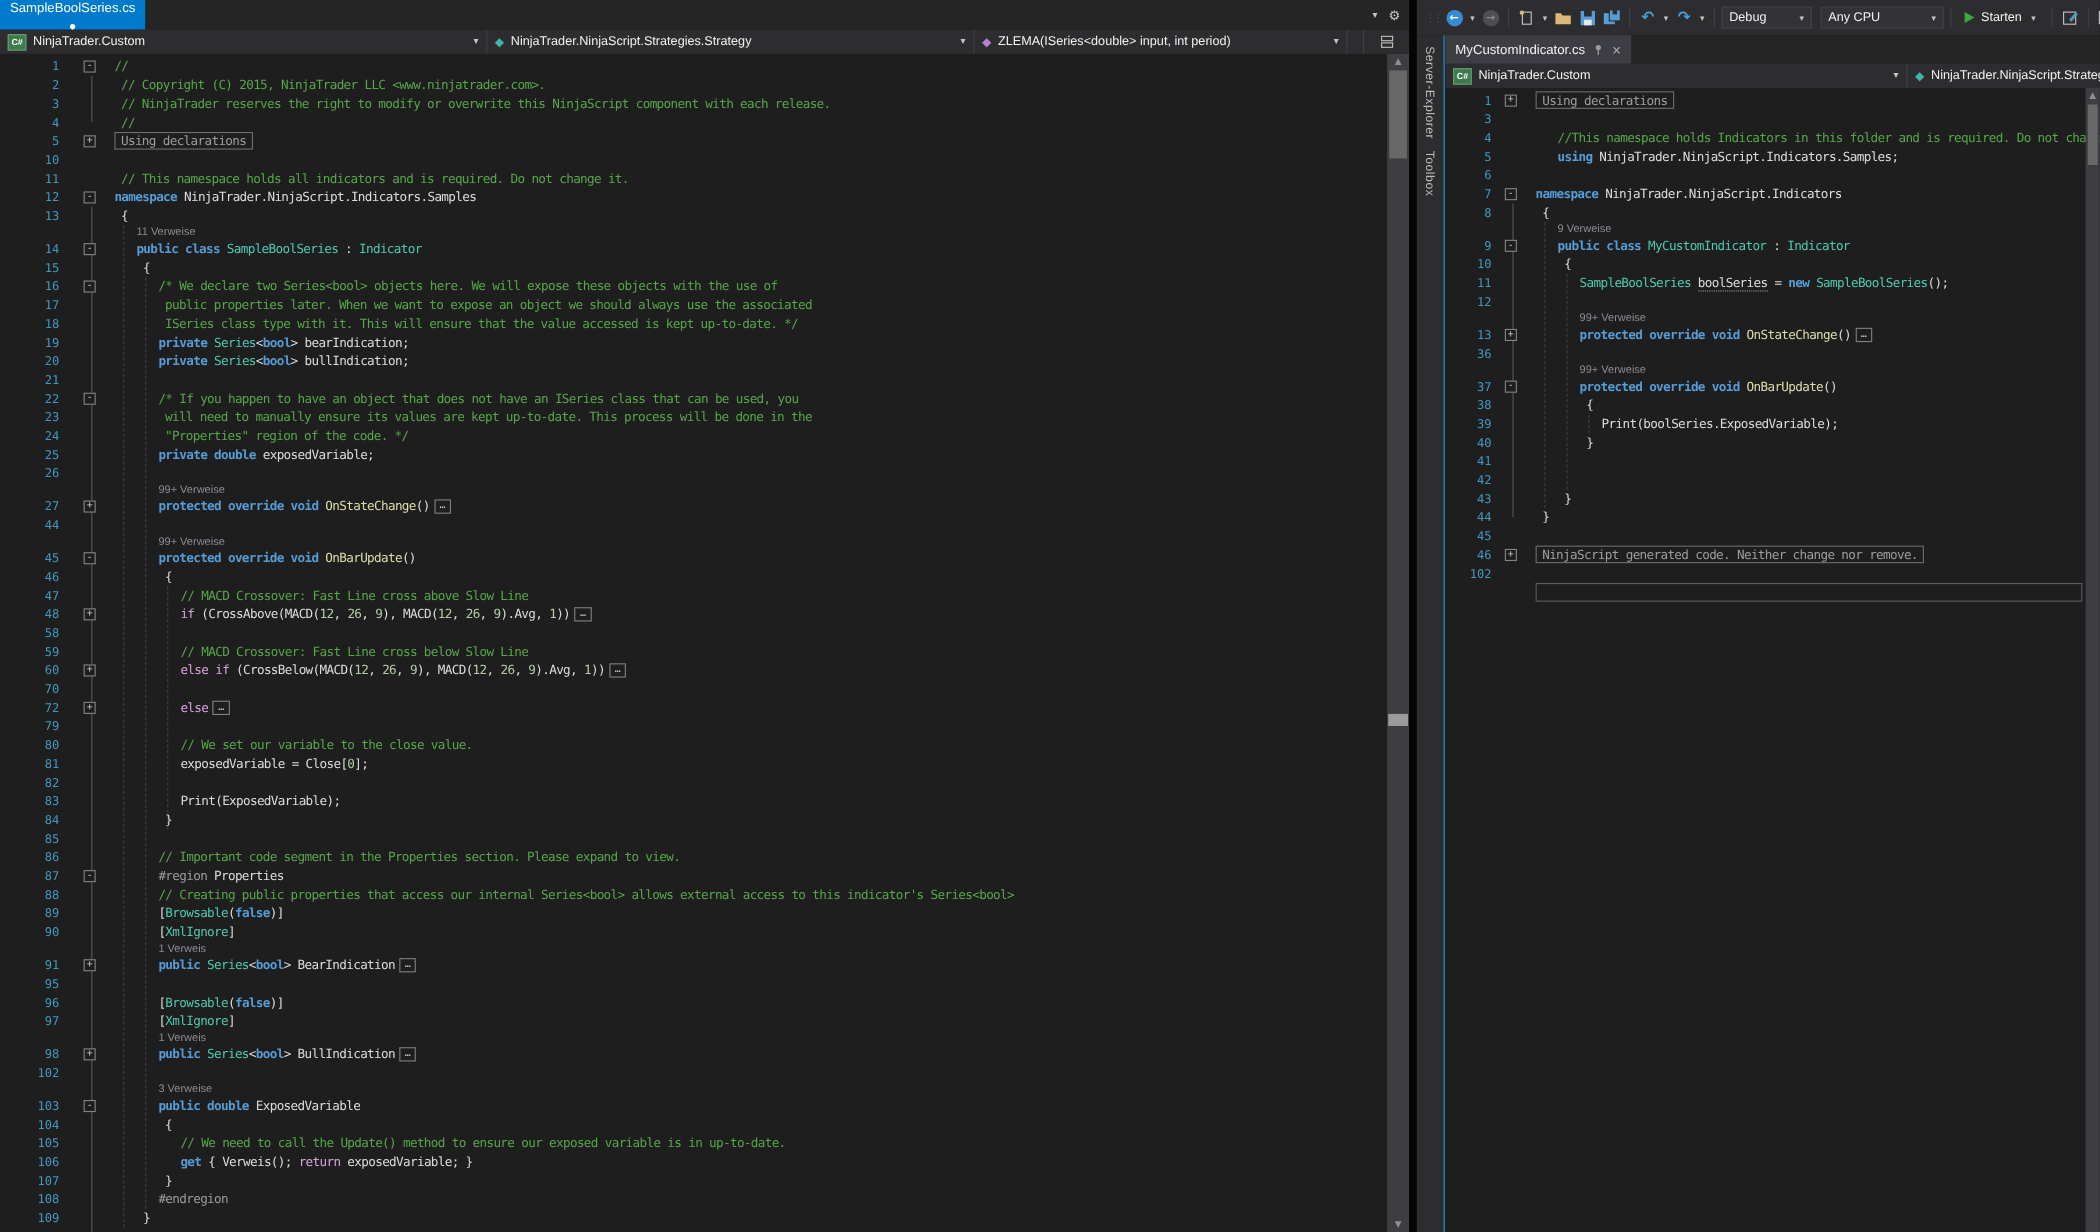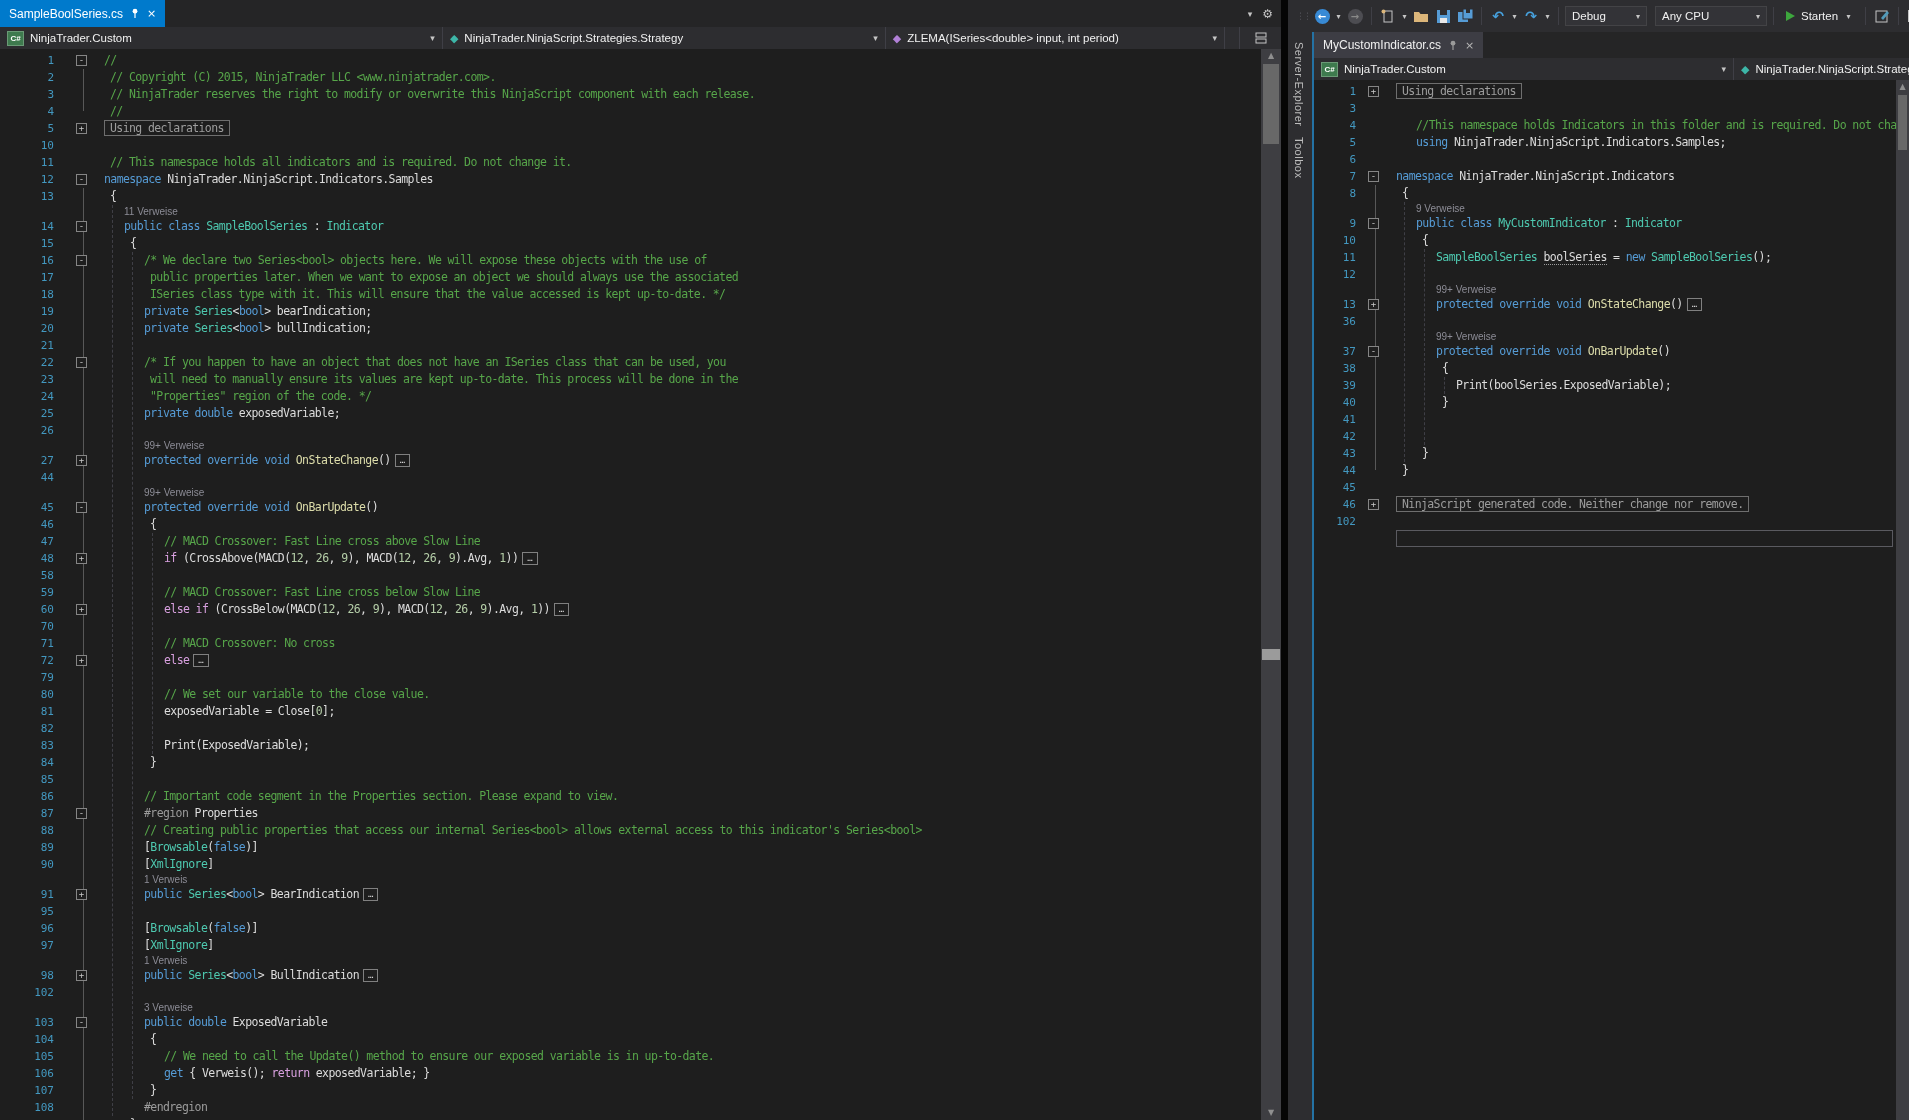--- a/index.html
+++ b/index.html
@@ -5,21 +5,21 @@
   html,body{margin:0;padding:0;background:#000;}
   #stage{position:relative;width:1909px;height:1120px;background:#050505;overflow:hidden;
          font-family:"Liberation Sans",sans-serif;color:#dcdcdc;}
   
   .win{position:absolute;top:0;height:1120px;background:#1e1e1e;}
   #win-left{left:0;width:1281px;}
   #win-right{left:1288px;width:621px;background:transparent;}
   
   .tabrow{position:absolute;left:0;right:0;height:27px;background:#252526;display:flex;align-items:stretch;}
   .tab{display:flex;align-items:center;gap:7px;padding:0 9px;font-size:12px;cursor:default;}
-  .tab.active{background:#007acc;color:#ffffff;}
+  .tab.active{background:#007acc;color:#ffffff;flex-direction:column;}
   .tab.inactive{background:#3d3d44;color:#f1f1f1;}
   .tab .ticon{display:flex;align-items:center;font-family:"DejaVu Sans",sans-serif;}
   .wellicons{margin-left:auto;display:flex;align-items:center;gap:10px;padding-right:8px;
              color:#c5c5c5;font-family:"DejaVu Sans",sans-serif;}
   
   .navbar{position:absolute;left:0;right:0;top:27px;height:22px;background:#2d2d30;display:flex;font-size:11.5px;color:#f1f1f1;}
   #win-right .navbar{top:26px;}
   .navdd{display:flex;align-items:center;gap:6px;padding:0 7px;border-right:1px solid #3f3f46;overflow:hidden;white-space:nowrap;}
   .navdd .chev{margin-left:auto;color:#c5c5c5;font-size:9px;font-family:"DejaVu Sans",sans-serif;padding-left:8px;}
   .csicon{width:15px;height:13px;background:#3e7a4e;color:#fff;font-size:8px;font-weight:bold;
@@ -33,21 +33,21 @@
   .row{display:flex;align-items:center;height:17px;white-space:pre;}
   .row.lens{height:13px;}
   .ln{flex:none;text-align:right;color:#4398c0;font:11px/17px "DejaVu Sans Mono","Liberation Mono",monospace;}
   .fold{flex:none;display:flex;align-items:center;}
   .l .ln{width:54px;} .l .fold{width:50px;} .l .foldbox{margin-left:22px;}
   .r .ln{width:42px;} .r .fold{width:40px;} .r .foldbox{margin-left:12px;}
   .foldbox{width:11px;height:11px;border:1px solid #858585;background:#1e1e1e;color:#c8c8c8;
            font:9px/9px "DejaVu Sans Mono",monospace;text-align:center;box-sizing:border-box;}
   .txt{font:11.5px/17px "DejaVu Sans Mono","Liberation Mono",monospace;letter-spacing:-0.6px;white-space:pre;}
   .lenstxt{font:10px/13px "Liberation Sans",sans-serif;letter-spacing:0;color:#8c8c96;}
-  .seg.kw{color:#569cd6;} .seg.ctl{color:#d8a0df;} .seg.ty{color:#4ec9b0;} .seg.com{color:#57a64a;}
+  .seg.kw{color:#569cd6;font-weight:bold;} .seg.ctl{color:#d8a0df;} .seg.ty{color:#4ec9b0;} .seg.com{color:#57a64a;}
   .seg.num{color:#b5cea8;} .seg.mth{color:#dcdcaa;} .seg.pl{color:#dcdcdc;} .seg.pp{color:#9b9b9b;}
   .seg.idu{color:#dcdcdc;border-bottom:1px dotted #9b9b9b;}
   .seg.rbox{color:#9d9d9d;border:1px solid #6e6e6e;padding:0 5px;background:#1e1e1e;}
   .cbox{border:1px solid #808080;color:#d4d4d4;font:9px/11px "DejaVu Sans Mono",monospace;
         padding:0 4px;margin-left:4px;}
   .guide{position:absolute;width:0;border-left:1px dashed #3f3f46;}
   .foldline{position:absolute;width:0;border-left:1px solid #585858;}
   .caretbox{flex:1;height:15px;border:1px solid #5a5a60;margin-right:16px;}
   
   .vscroll{position:absolute;right:0;top:0;bottom:0;background:#3e3e42;}
@@ -163,21 +163,20 @@
           <div class="row"><span class="ln">44</span><span class="fold"></span><span class="txt" style="padding-left: 0px;"></span></div>
           <div class="row lens"><span class="ln"></span><span class="fold"></span><span class="txt lenstxt" style="padding-left: 40px;">99+ Verweise</span></div>
           <div class="row"><span class="ln">45</span><span class="fold"><span class="foldbox">-</span></span><span class="txt" style="padding-left: 40px;"><span class="seg kw">protected override void </span><span class="seg mth">OnBarUpdate</span><span class="seg pl">()</span></span></div>
           <div class="row"><span class="ln">46</span><span class="fold"></span><span class="txt" style="padding-left: 46px;"><span class="seg pl">{</span></span></div>
           <div class="row"><span class="ln">47</span><span class="fold"></span><span class="txt" style="padding-left: 60px;"><span class="seg com">// MACD Crossover: Fast Line cross above Slow Line</span></span></div>
           <div class="row"><span class="ln">48</span><span class="fold"><span class="foldbox">+</span></span><span class="txt" style="padding-left: 60px;"><span class="seg ctl">if </span><span class="seg pl">(CrossAbove(MACD(</span><span class="seg num">12</span><span class="seg pl">, </span><span class="seg num">26</span><span class="seg pl">, </span><span class="seg num">9</span><span class="seg pl">), MACD(</span><span class="seg num">12</span><span class="seg pl">, </span><span class="seg num">26</span><span class="seg pl">, </span><span class="seg num">9</span><span class="seg pl">).Avg, </span><span class="seg num">1</span><span class="seg pl">))</span></span><span class="cbox">…</span></div>
           <div class="row"><span class="ln">58</span><span class="fold"></span><span class="txt" style="padding-left: 0px;"></span></div>
           <div class="row"><span class="ln">59</span><span class="fold"></span><span class="txt" style="padding-left: 60px;"><span class="seg com">// MACD Crossover: Fast Line cross below Slow Line</span></span></div>
           <div class="row"><span class="ln">60</span><span class="fold"><span class="foldbox">+</span></span><span class="txt" style="padding-left: 60px;"><span class="seg ctl">else if </span><span class="seg pl">(CrossBelow(MACD(</span><span class="seg num">12</span><span class="seg pl">, </span><span class="seg num">26</span><span class="seg pl">, </span><span class="seg num">9</span><span class="seg pl">), MACD(</span><span class="seg num">12</span><span class="seg pl">, </span><span class="seg num">26</span><span class="seg pl">, </span><span class="seg num">9</span><span class="seg pl">).Avg, </span><span class="seg num">1</span><span class="seg pl">))</span></span><span class="cbox">…</span></div>
           <div class="row"><span class="ln">70</span><span class="fold"></span><span class="txt" style="padding-left: 0px;"></span></div>
-          <div class="row"><span class="ln">71</span><span class="fold"></span><span class="txt" style="padding-left: 60px;"><span class="seg com">// MACD Crossover: No cross</span></span></div>
           <div class="row"><span class="ln">72</span><span class="fold"><span class="foldbox">+</span></span><span class="txt" style="padding-left: 60px;"><span class="seg ctl">else</span></span><span class="cbox">…</span></div>
           <div class="row"><span class="ln">79</span><span class="fold"></span><span class="txt" style="padding-left: 0px;"></span></div>
           <div class="row"><span class="ln">80</span><span class="fold"></span><span class="txt" style="padding-left: 60px;"><span class="seg com">// We set our variable to the close value.</span></span></div>
           <div class="row"><span class="ln">81</span><span class="fold"></span><span class="txt" style="padding-left: 60px;"><span class="seg pl">exposedVariable = Close[</span><span class="seg num">0</span><span class="seg pl">];</span></span></div>
           <div class="row"><span class="ln">82</span><span class="fold"></span><span class="txt" style="padding-left: 0px;"></span></div>
           <div class="row"><span class="ln">83</span><span class="fold"></span><span class="txt" style="padding-left: 60px;"><span class="seg pl">Print(ExposedVariable);</span></span></div>
           <div class="row"><span class="ln">84</span><span class="fold"></span><span class="txt" style="padding-left: 46px;"><span class="seg pl">}</span></span></div>
           <div class="row"><span class="ln">85</span><span class="fold"></span><span class="txt" style="padding-left: 0px;"></span></div>
           <div class="row"><span class="ln">86</span><span class="fold"></span><span class="txt" style="padding-left: 40px; text-align: right;"><span class="seg com">// Important code segment in the Properties section. Please expand to view.</span></span></div>
           <div class="row"><span class="ln">87</span><span class="fold"><span class="foldbox">-</span></span><span class="txt" style="padding-left: 40px;"><span class="seg pp">#region</span><span class="seg pl"> Properties</span></span></div>

